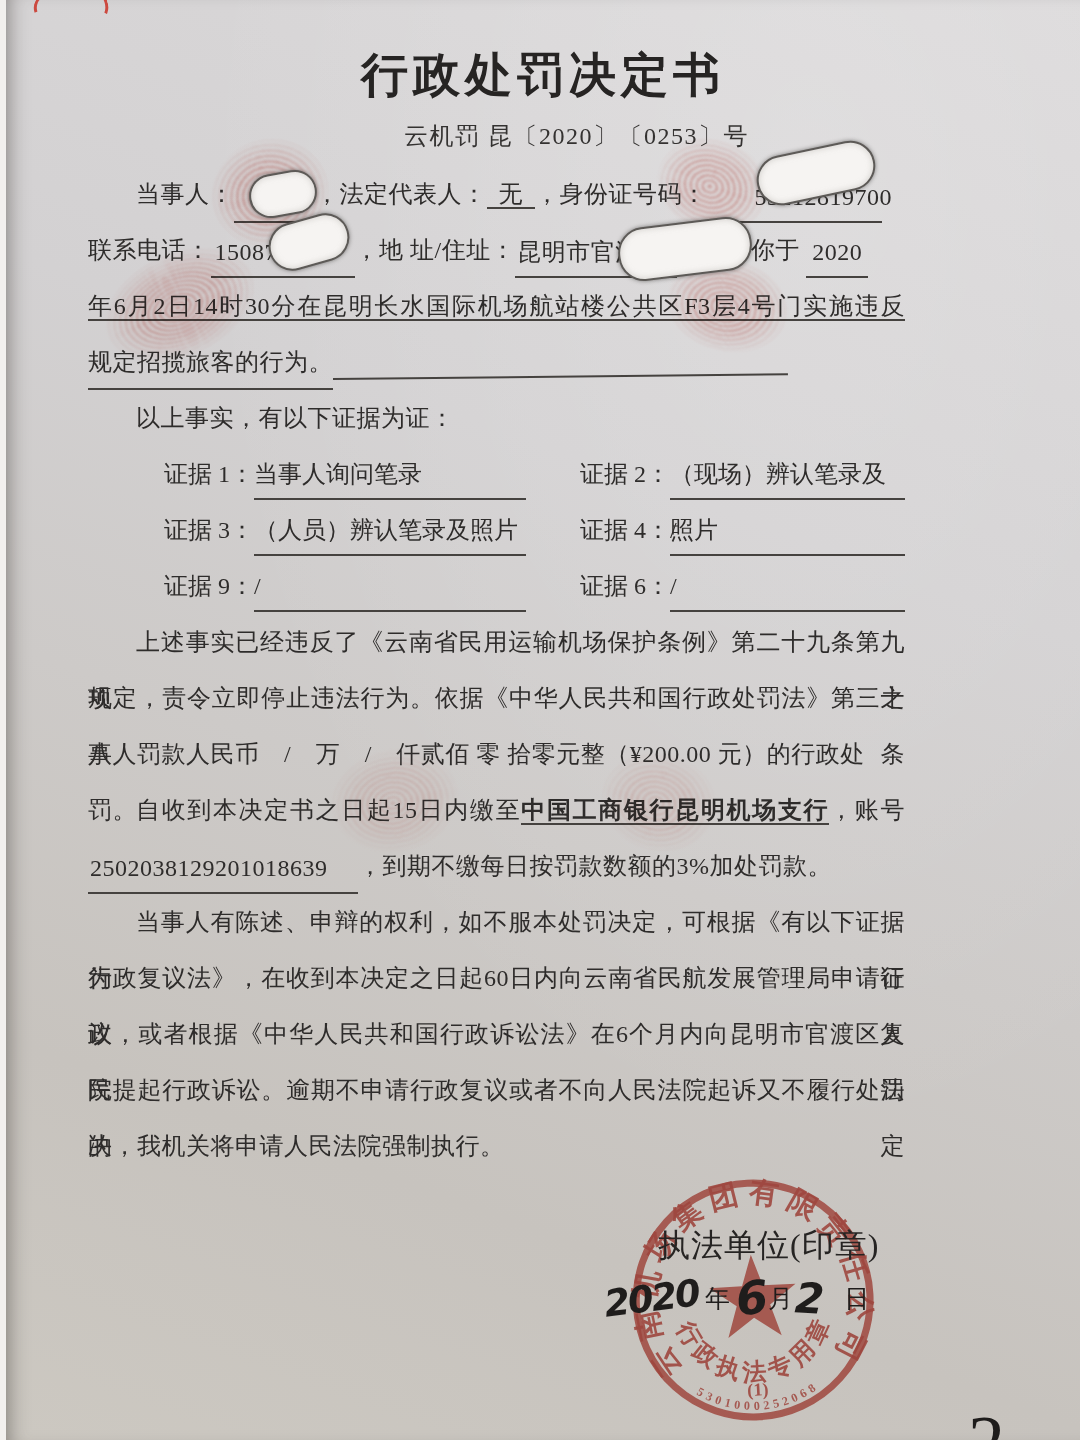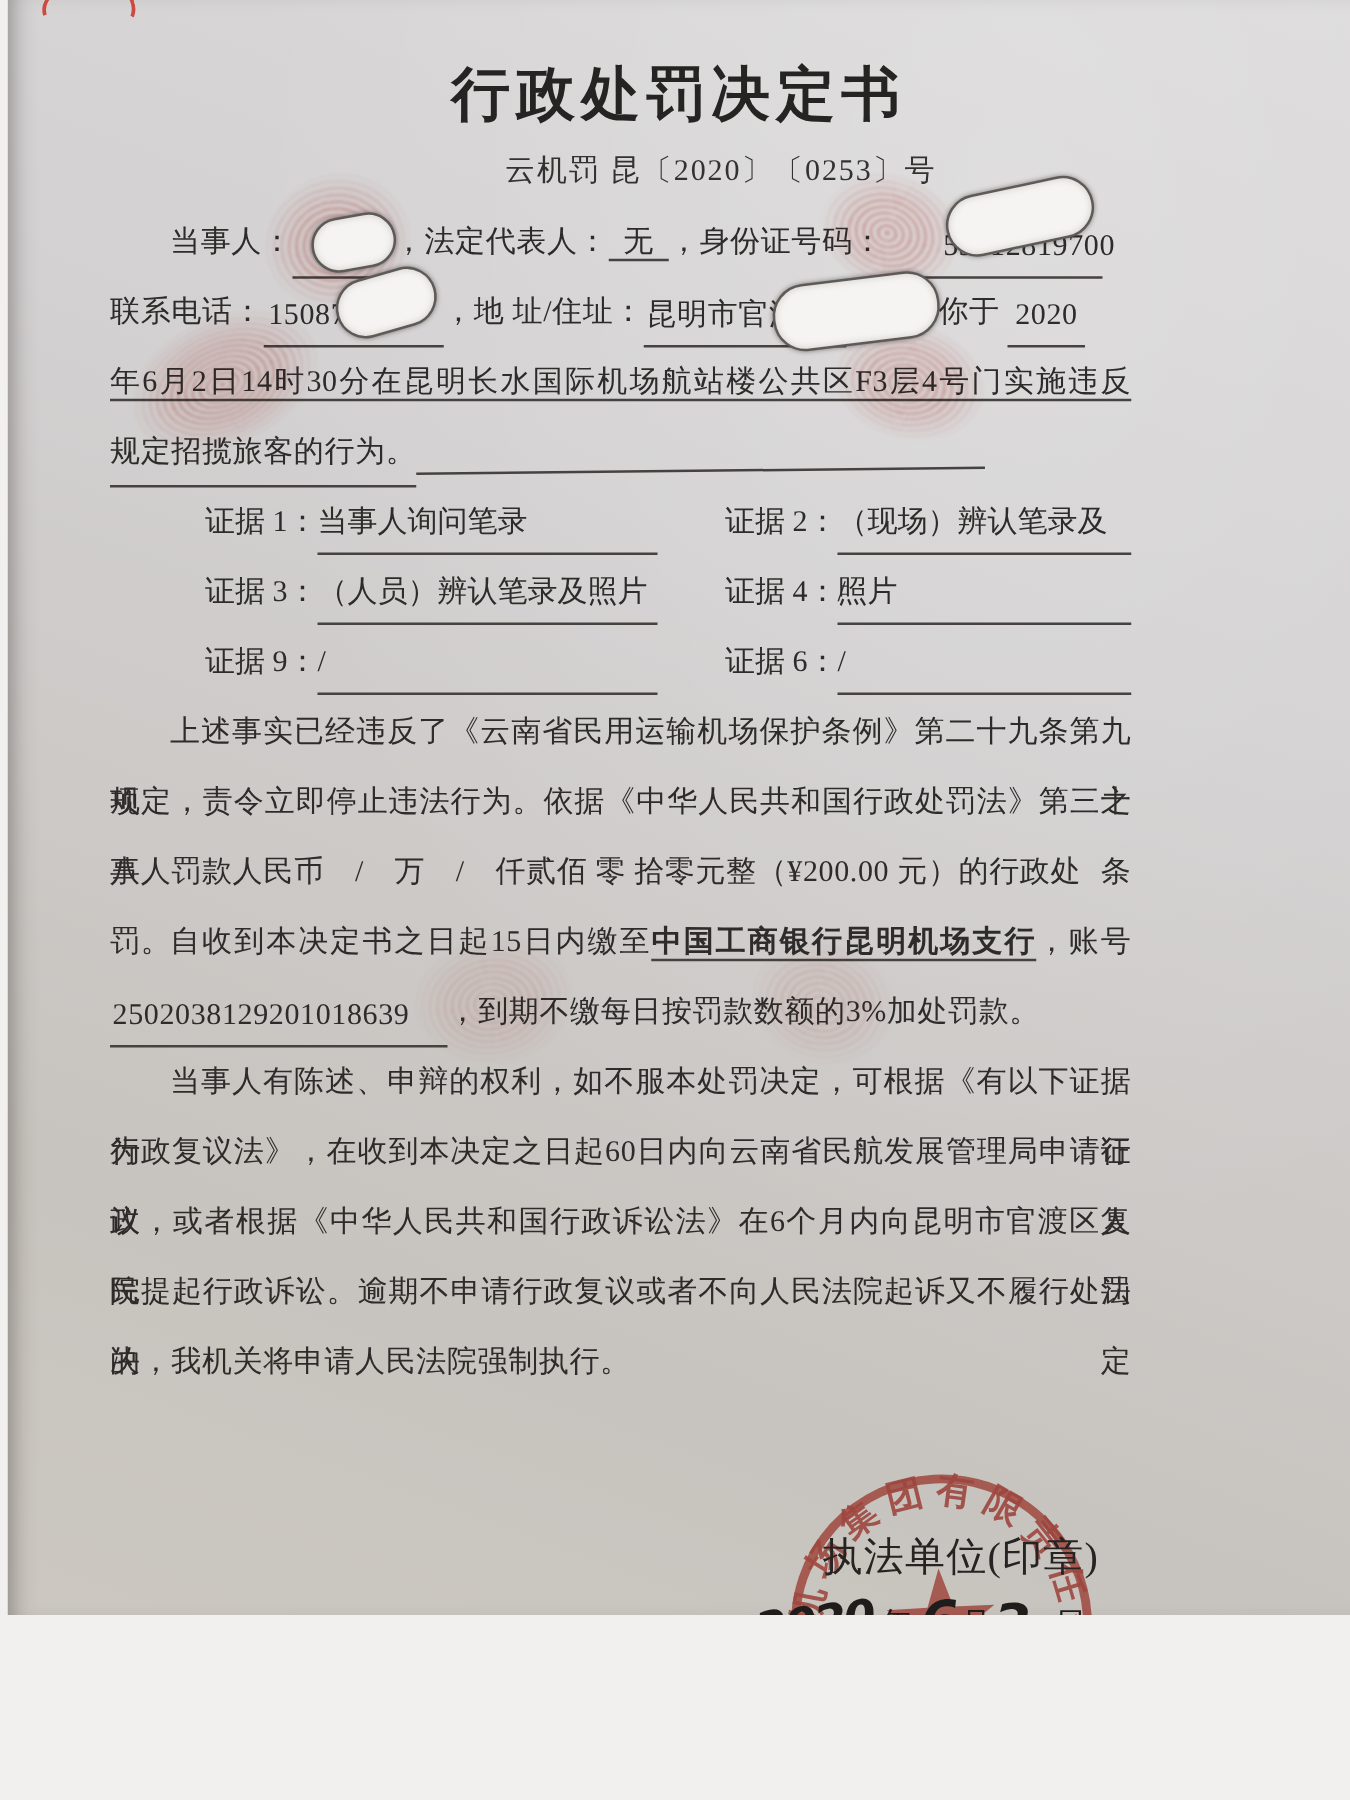--- a/index.html
+++ b/index.html
@@ -3,21 +3,21 @@
 <meta charset="utf-8">
 <style>
   html,body{margin:0;padding:0;}
   body{
     width:1080px;height:1440px;position:relative;overflow:hidden;
     background:#f2f0ee;
     font-family:"Liberation Serif","DejaVu Serif",serif;
     color:#2e2c2b;
   }
   .paper{
-    position:absolute;left:6px;top:0;width:1074px;height:1292px;overflow:hidden;
+    position:absolute;left:6px;top:0;width:1074px;height:1440px;overflow:hidden;
     background:
       radial-gradient(ellipse at 75% 12%, rgba(255,255,255,0.18), rgba(255,255,255,0) 55%),
       linear-gradient(200deg,#dbd9da 0%,#d3d1d2 35%,#c7c3be 78%,#ccc8c1 100%);
     box-shadow: inset 16px 0 20px -14px rgba(55,50,45,0.5);
   }
   
   .title{
     position:absolute;top:44px;left:0;width:100%;text-align:center;
     font-family:"Liberation Sans","DejaVu Sans",sans-serif;
     font-weight:700;font-size:47px;letter-spacing:5px;color:#262423;
@@ -99,20 +99,21 @@
 
     <div class="tline just">
       <span class="u">年6月2日14时30分在昆明长水国际机场航站楼公共区F3层4号门实施违反</span>
     </div>
 
     <div class="tline l4">
       <span class="u">规定招揽旅客的行为。</span>
       <span class="ext-rule"></span>
     </div>
 
+    <div class="tline indent">以上事实，有以下证据为证：</div>
 
     <div class="ev-row">
       <span class="ev-label">证据 1：</span>
       <span class="ev-val ev-v1">当事人询问笔录</span>
       <span class="ev-label">证据 2：</span>
       <span class="ev-val ev-v2">（现场）辨认笔录及照片</span>
     </div>
 
     <div class="ev-row">
       <span class="ev-label">证据 3：</span>

